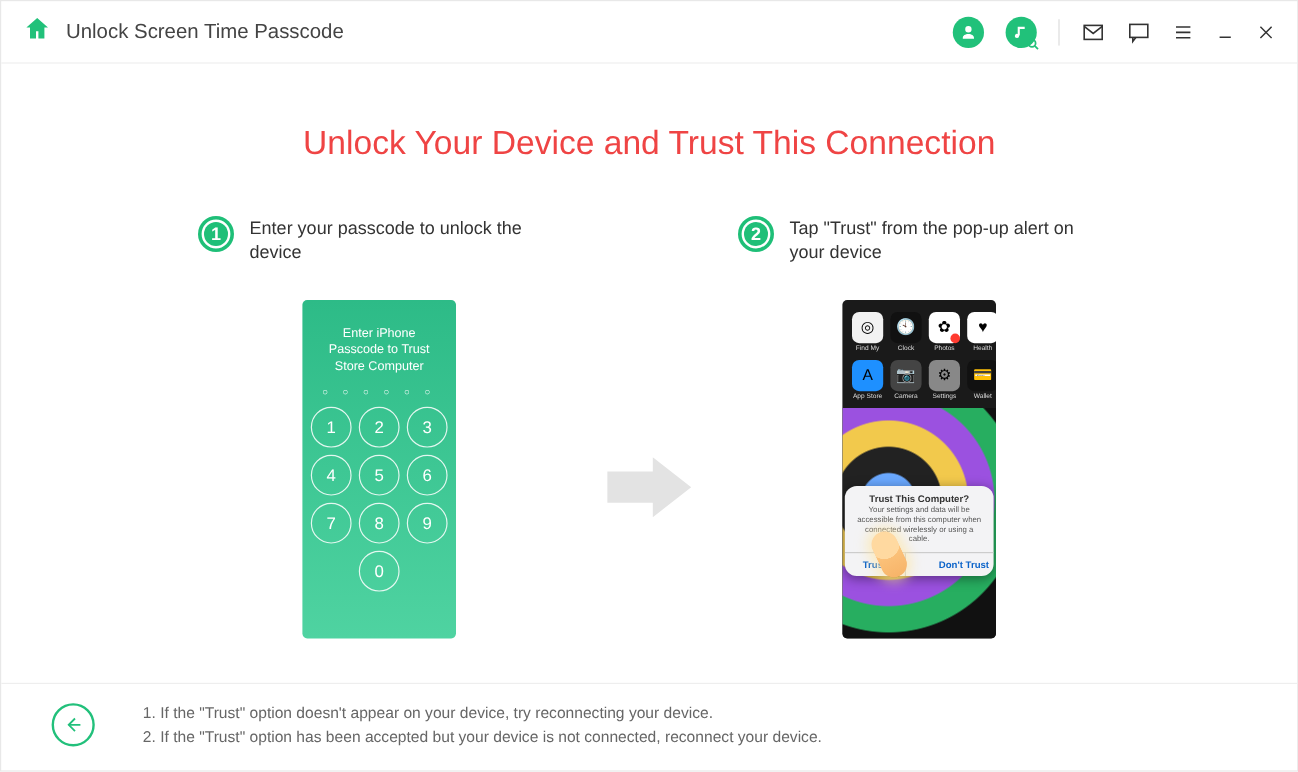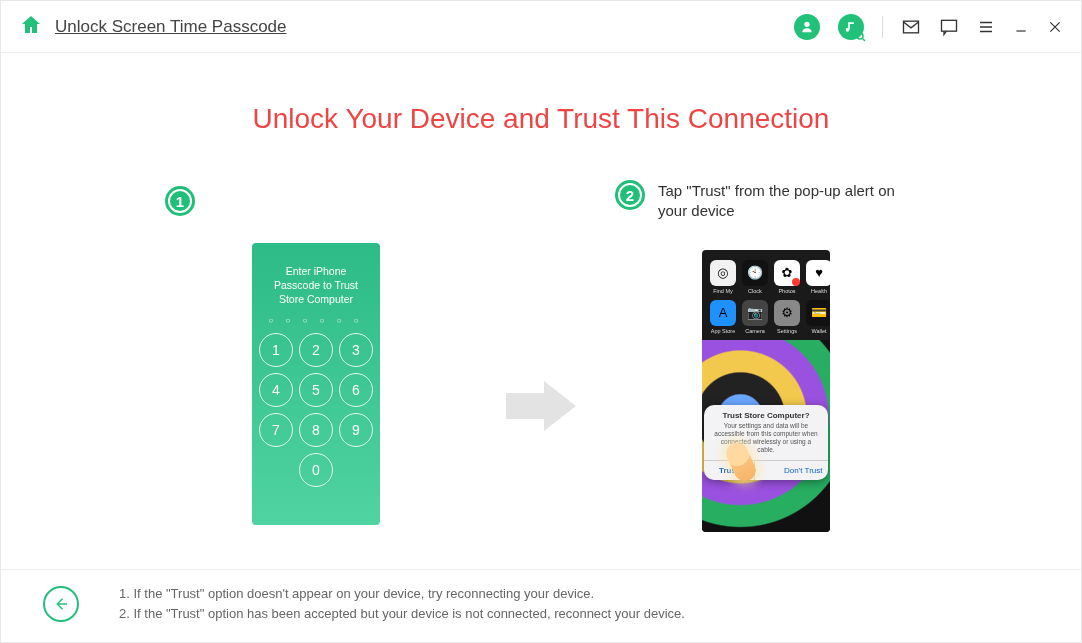--- a/index.html
+++ b/index.html
@@ -23,21 +23,20 @@
   }
   .header-left {
     display: flex;
     align-items: center;
     gap: 12px;
   }
   .header .home-icon { color:#21c17a; }
   .header-title {
     font-size: 17px;
     color: #444;
-    text-decoration: underline;
   }
   .header-right {
     margin-left: auto;
     display: flex;
     align-items: center;
     gap: 18px;
   }
   .header-right .divider {
     width: 1px; height: 22px; background:#ddd;
   }
@@ -158,21 +157,21 @@
     position:absolute; left:50%; top:34%; transform:translateX(-50%);
     width:124px; background:#f3f3f5; border-radius:10px;
     box-shadow:0 2px 10px rgba(0,0,0,.4);
     overflow:hidden; font-size:7px; color:#333;
   }
   .popup-title{font-weight:700;text-align:center;padding:6px 6px 2px;font-size:8px;}
   .popup-body{padding:0 8px 6px;text-align:center;line-height:1.25;font-size:6.5px;color:#555;}
   .popup-actions{display:flex;border-top:1px solid #ccc;}
   .popup-actions div{flex:1;text-align:center;padding:5px 0;font-size:8px;color:#0b63c9;}
   .popup-actions div:first-child{border-right:1px solid #ccc;color:#0b63c9;font-weight:600;}
-  .popup-actions div:last-child{color:#0b63c9;font-weight:400;margin-left:24px;}
+  .popup-actions div:last-child{color:#0b63c9;font-weight:700;margin-left:24px;}
   .finger{
     position:absolute; width:22px;height:40px; left:28px; bottom:50px;
     background: radial-gradient(circle at 50% 25%, #ffd9a0 0 40%, transparent 41%), linear-gradient(180deg,#ffcf8a,#f7b469);
     border-radius:12px; transform:rotate(-25deg);
     box-shadow: 0 0 10px 4px rgba(255,230,160,.6);
   }
 
   
   .footer {
     border-top: 1px solid #eee;
@@ -250,20 +249,21 @@
 <div class="main">
   <div class="main-title">Unlock Your Device and Trust This Connection</div>
 
   <div class="steps">
 
     <div class="step">
       <div class="step-header">
         <div class="step-badge">
           <div class="step-badge-inner">1</div>
         </div>
+        <div class="step-label">Enter your passcode to unlock the device</div>
       </div>
       <div class="phone phone-left">
         <div class="phone-left-title">
           <span>Enter iPhone Passcode to Trust</span><br>
           <span>Store Computer</span>
         </div>
         <div class="dots">○ ○ ○ ○ ○ ○</div>
         <div class="keypad">
           <div class="key">1</div>
           <div class="key">2</div>
@@ -323,21 +323,21 @@
               <div class="app-icon" style="background: rgb(136, 136, 136);">⚙</div>
               <div class="app-label">Settings</div>
             </div>
             <div class="app">
               <div class="app-icon" style="background: rgb(17, 17, 17);">💳</div>
               <div class="app-label">Wallet</div>
             </div>
           </div>
         <div class="bubble-bg">
           <div class="popup">
-            <div class="popup-title">Trust Store Computer?</div>
+            <div class="popup-title">Trust This Computer?</div>
             <div class="popup-body">Your settings and data will be accessible from this computer when connected wirelessly or using a cable.</div>
             <div class="popup-actions">
               <div>Trust</div>
               <div>Don't Trust</div>
             </div>
           </div>
           <div class="finger"></div>
         </div>
       </div>
     </div>

